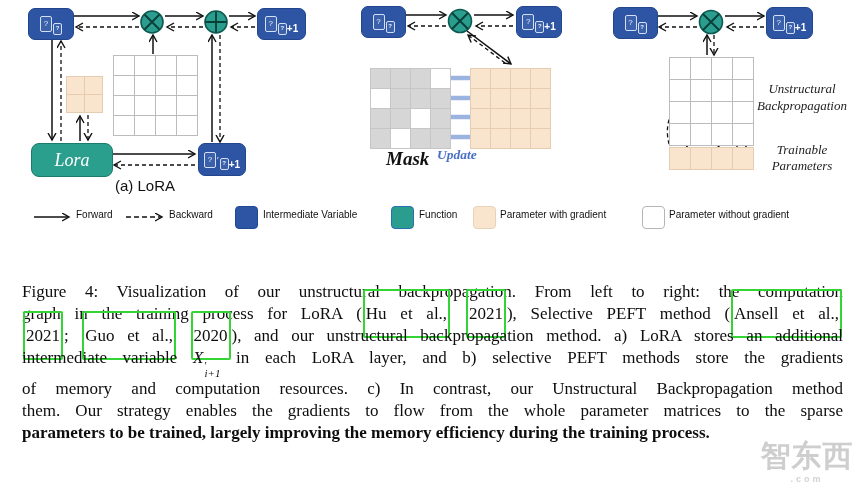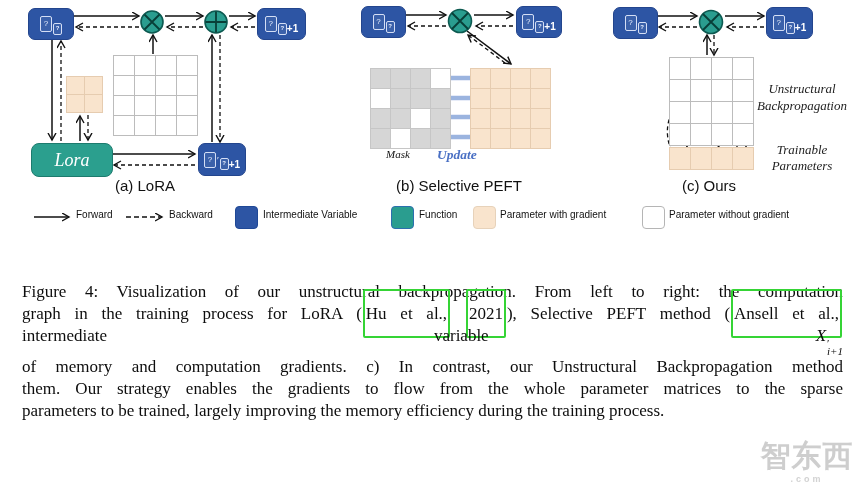--- a/index.html
+++ b/index.html
@@ -22,38 +22,38 @@
   #g-a-weight{left:113px;top:55px;grid-template-columns:repeat(4,20px);grid-auto-rows:19px;background:#bcbcbc;}
   #g-a-lora{left:66px;top:76px;grid-template-columns:repeat(2,17px);grid-auto-rows:17px;background:#e6ccb0;}
   #g-b-mask{left:370px;top:68px;grid-template-columns:repeat(4,19px);grid-auto-rows:19px;background:#c6c6c6;}
   #g-b-update{left:470px;top:68px;grid-template-columns:repeat(4,19px);grid-auto-rows:19px;background:#e6ccb0;}
   #g-c-weight{left:669px;top:57px;grid-template-columns:repeat(4,20px);grid-auto-rows:21px;background:#bcbcbc;}
   #g-c-train{left:669px;top:147px;grid-template-columns:repeat(4,20px);grid-auto-rows:21px;background:#e6ccb0;}
   .c-plain{background:#fff;} .c-grad{background:#f9e4cd;} .c-gray{background:#d6d6d6;} .c-white{background:#fff;}
   .pcap{position:absolute;top:177px;font-size:15px;text-align:center;color:#111;z-index:4;}
   #cap-a{left:95px;width:100px;} #cap-b{left:380px;width:158px;} #cap-c{left:653px;width:112px;}
   .ital{font-family:"Liberation Serif",serif;font-style:italic;}
-  #mask-label{position:absolute;left:386px;top:148px;font-size:11px;font-weight:normal;z-index:4;}
+  #mask-label{position:absolute;left:386px;top:148px;font-size:19px;font-weight:bold;z-index:4;}
   #update-label{position:absolute;left:437px;top:147px;font-size:13.5px;font-weight:bold;color:#4a70c4;z-index:4;}
   .sidelab{position:absolute;text-align:center;font-size:13px;line-height:17px;color:#222;z-index:4;}
   #unstr-label{left:749px;top:80px;width:106px;}
   #train-label{left:752px;top:142px;width:100px;line-height:16px;}
   
   #legend{position:absolute;left:0;top:200px;width:865px;height:34px;font-size:10px;}
   .lg-text{position:absolute;top:9px;}
   .lg-sq{position:absolute;top:6px;width:21px;height:21px;border-radius:4px;}
   #lg-int{left:235px;background:#2d55a4;border:1px solid #1f4896;}
   #lg-fn{left:391px;background:#2a9d8f;border:1px solid #2c6fae;}
   #lg-pg{left:473px;background:#f9e4cd;border:1px solid #e7d2ba;}
   #lg-png{left:642px;background:#fff;border:1px solid #b5b5b5;}
   
   #caption{position:absolute;left:22px;top:281px;width:821px;
            font-family:"Liberation Serif",serif;font-size:17px;line-height:22px;color:#0d0d0d;}
   .cap-line{text-align:justify;text-align-last:justify;white-space:normal;}
-  .cap-line.last{text-align-last:left;}
+  .cap-line.last{text-align-last:left;font-weight:bold;}
   .cite{border:2px solid #35d435;border-radius:2px;padding:13px 1px;margin:0 1px;}
   .mvar{font-style:italic;}
   .msupsub{display:inline-flex;flex-direction:column;vertical-align:-6px;line-height:8px;
            font-size:11px;margin-left:1px;}
   .msup{line-height:7px;} .msub{font-style:italic;line-height:9px;}
   
   #watermark{position:absolute;left:752px;top:436px;width:110px;text-align:center;
              color:rgba(165,165,165,.55);font-weight:bold;font-size:30px;letter-spacing:1px;z-index:9;}
   #watermark .wm2{display:block;font-size:9px;letter-spacing:3px;margin-top:-3px;color:rgba(165,165,165,.5);}
 </style>
@@ -224,21 +224,20 @@
         <div class="c-grad"></div>
         <div class="c-grad"></div>
         <div class="c-grad"></div>
         <div class="c-grad"></div>
         <div class="c-grad"></div>
         <div class="c-grad"></div>
         <div class="c-grad"></div>
       </div>
     <div class="ital" id="mask-label">Mask</div>
     <div class="ital" id="update-label">Update</div>
-    <div class="pcap" id="cap-b">(b) Selective PEFT</div>
 
     <div class="nbox" id="n-xi-c" style="left:613px;top:7px;width:43px;height:30px">
         <span class="tofu">?</span>
         <span class="nsub">
           <span class="tofu sm">?</span>
         </span>
       </div>
     <div class="nbox" id="n-xi1-c" style="left:766px;top:7px;width:45px;height:30px">
         <span class="tofu">?</span>
         <span class="nsub"><span class="tofu sm">?</span>+1</span>
@@ -268,44 +267,44 @@
         <div class="c-grad"></div>
       </div>
     <div class="sidelab ital" id="unstr-label">
       <span>Unstructural</span><br>
       <span>Backpropagation</span>
     </div>
     <div class="sidelab ital" id="train-label">
       <span>Trainable</span><br>
       <span>Parameters</span>
     </div>
-    <div class="pcap" id="cap-c">(c) Ours</div>
   </div>
 
   <div id="legend">
     <span class="lg-text" style="left:76px">Forward</span>
     <span class="lg-text" style="left:169px">Backward</span>
     <span class="lg-sq" id="lg-int"></span>
     <span class="lg-text" style="left:263px">Intermediate Variable</span>
     <span class="lg-sq" id="lg-fn"></span>
     <span class="lg-text" style="left:419px">Function</span>
     <span class="lg-sq" id="lg-pg"></span>
     <span class="lg-text" style="left:500px">Parameter with gradient</span>
     <span class="lg-sq" id="lg-png"></span>
     <span class="lg-text" style="left:669px">Parameter without gradient</span>
   </div>
 
   <div id="caption">
       <div class="cap-line"><span>Figure 4: Visualization of our unstructural backpropagation. From left to right: the computation</span></div>
       <div class="cap-line"><span>graph in the training process for LoRA (</span><span class="cite">Hu et al.,</span><span> </span><span class="cite">2021</span><span>), Selective PEFT method (</span><span class="cite">Ansell et al.,</span></div>
+      <div class="cap-line"><span class="cite">2021</span><span>; </span><span class="cite">Guo et al.,</span><span> </span><span class="cite">2020</span><span>), and our unstructural backpropagation method. a) LoRA stores an additional</span></div>
       <div class="cap-line"><span>intermediate variable </span><span><span class="mvar">X</span><span class="msupsub">
             <span class="msup">′</span>
             <span class="msub">i+1</span>
-          </span></span></div>
-      <div class="cap-line"><span>of memory and computation gradients. c) In contrast, our Unstructural Backpropagation method</span></div>
+          </span></span><span> in each LoRA layer, and b) selective PEFT methods store the gradients</span></div>
+      <div class="cap-line"><span>of memory and computation resources. c) In contrast, our Unstructural Backpropagation method</span></div>
       <div class="cap-line"><span>them. Our strategy enables the gradients to flow from the whole parameter matrices to the sparse</span></div>
       <div class="cap-line last"><span>parameters to be trained, largely improving the memory efficiency during the training process.</span></div>
     </div>
 
   <div id="watermark">
     <span>智东西</span>
     <span class="wm2">.com</span>
   </div>
 </div>
 

